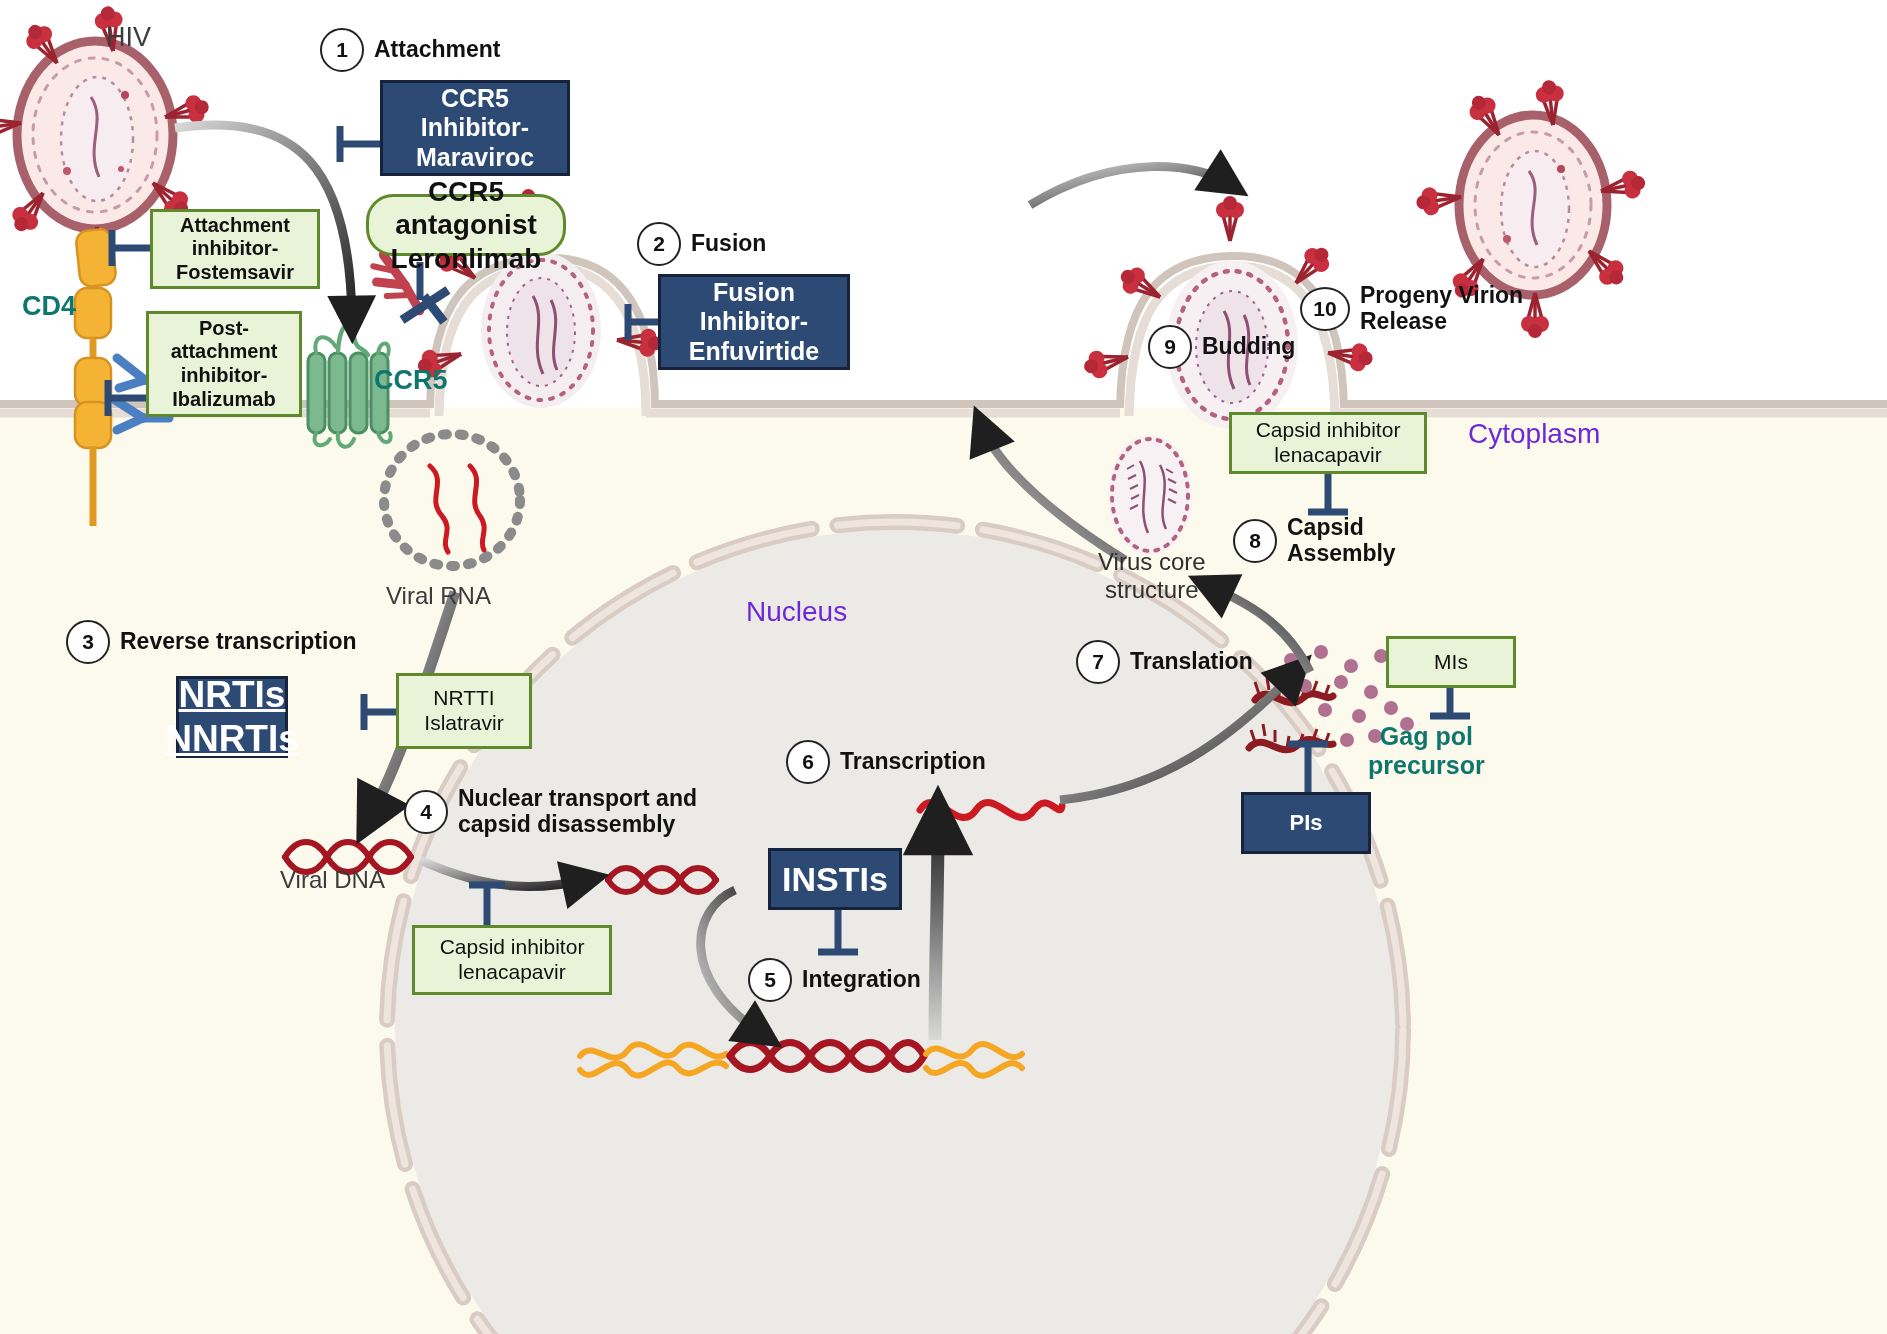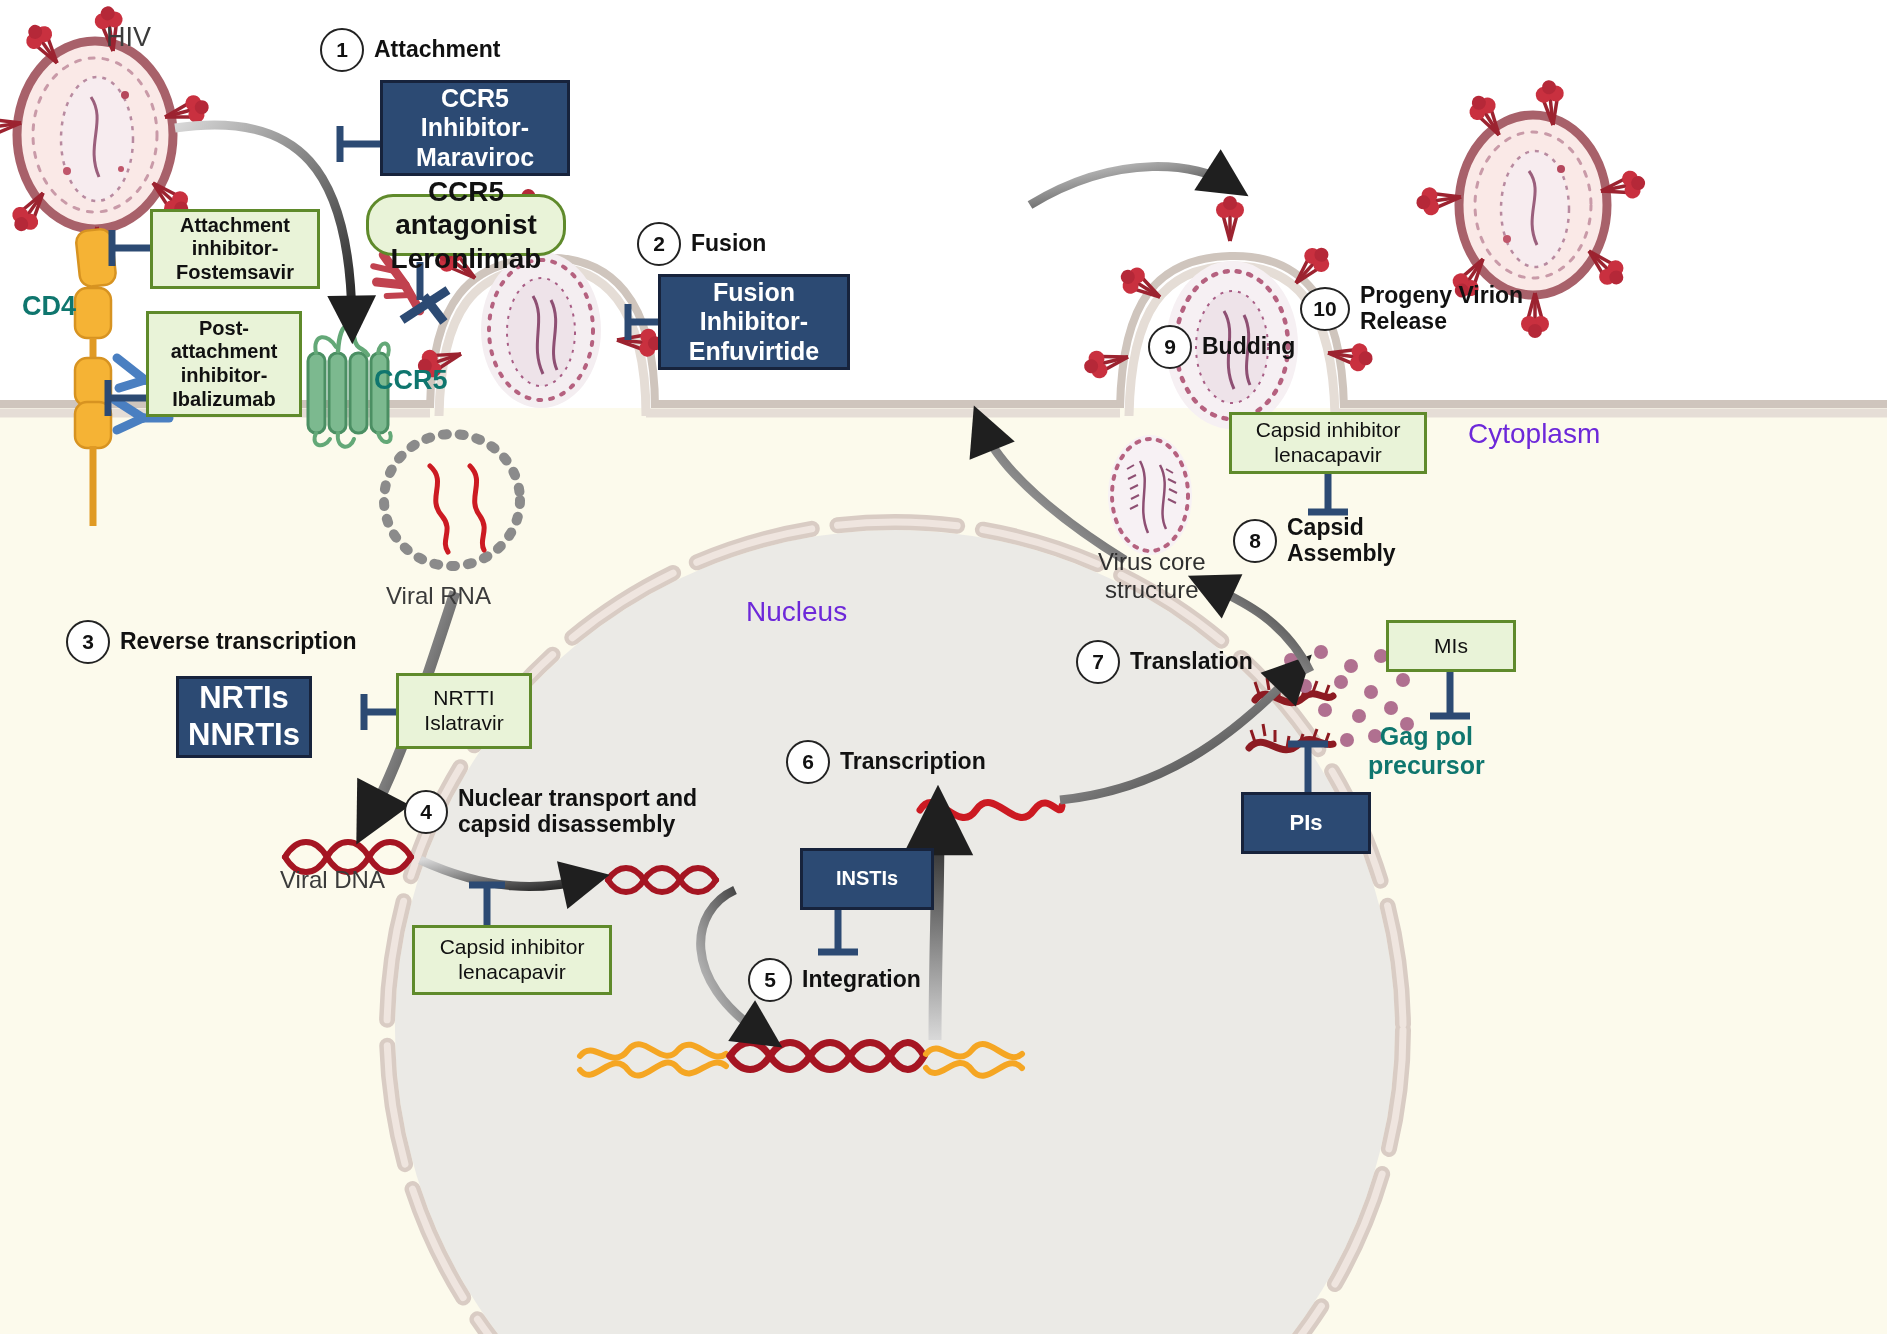--- a/index.html
+++ b/index.html
@@ -439,45 +439,45 @@
 inhibitor-
 Ibalizumab</span>
   </div>
 
   <div class="box box-blue" style="left:658px;top:274px;width:192px;height:96px;font-size:25px;">
     <span style="white-space:pre-line">Fusion
 Inhibitor-
 Enfuvirtide</span>
   </div>
 
-  <div class="box box-blue" style="left:176px;top:676px;width:136px;height:82px;font-size:31px;">
+  <div class="box box-blue" style="left:176px;top:676px;width:112px;height:82px;font-size:37px;text-decoration:underline;">
     <span style="white-space:pre-line">NRTIs
 NNRTIs</span>
   </div>
 
   <div class="box box-green reg" style="left:396px;top:673px;width:136px;height:76px;font-size:21px;">
     <span style="white-space:pre-line">NRTTI
 Islatravir</span>
   </div>
 
   <div class="box box-green reg" style="left:412px;top:925px;width:200px;height:70px;font-size:21px;">
     <span style="white-space:pre-line">Capsid  inhibitor
 lenacapavir</span>
   </div>
 
-  <div class="box box-blue" style="left:768px;top:848px;width:134px;height:62px;font-size:20px;margin-left:32px;">
+  <div class="box box-blue" style="left:768px;top:848px;width:134px;height:62px;font-size:34px;">
     <span style="white-space:pre-line">INSTIs</span>
   </div>
 
   <div class="box box-green reg" style="left:1229px;top:412px;width:198px;height:62px;font-size:21px;">
     <span style="white-space:pre-line">Capsid  inhibitor
 lenacapavir</span>
   </div>
 
-  <div class="box box-green reg" style="left:1386px;top:620px;width:130px;height:52px;font-size:21px;">
+  <div class="box box-green reg" style="left:1386px;top:636px;width:130px;height:52px;font-size:21px;">
     <span style="white-space:pre-line">MIs</span>
   </div>
 
   <div class="box box-blue" style="left:1241px;top:792px;width:130px;height:62px;font-size:22px;">
     <span style="white-space:pre-line">PIs</span>
   </div>
 
   <div class="step" style="left:320px;top:28px;">
     <div class="step-num">1</div>
     <div class="step-label">Attachment</div>

